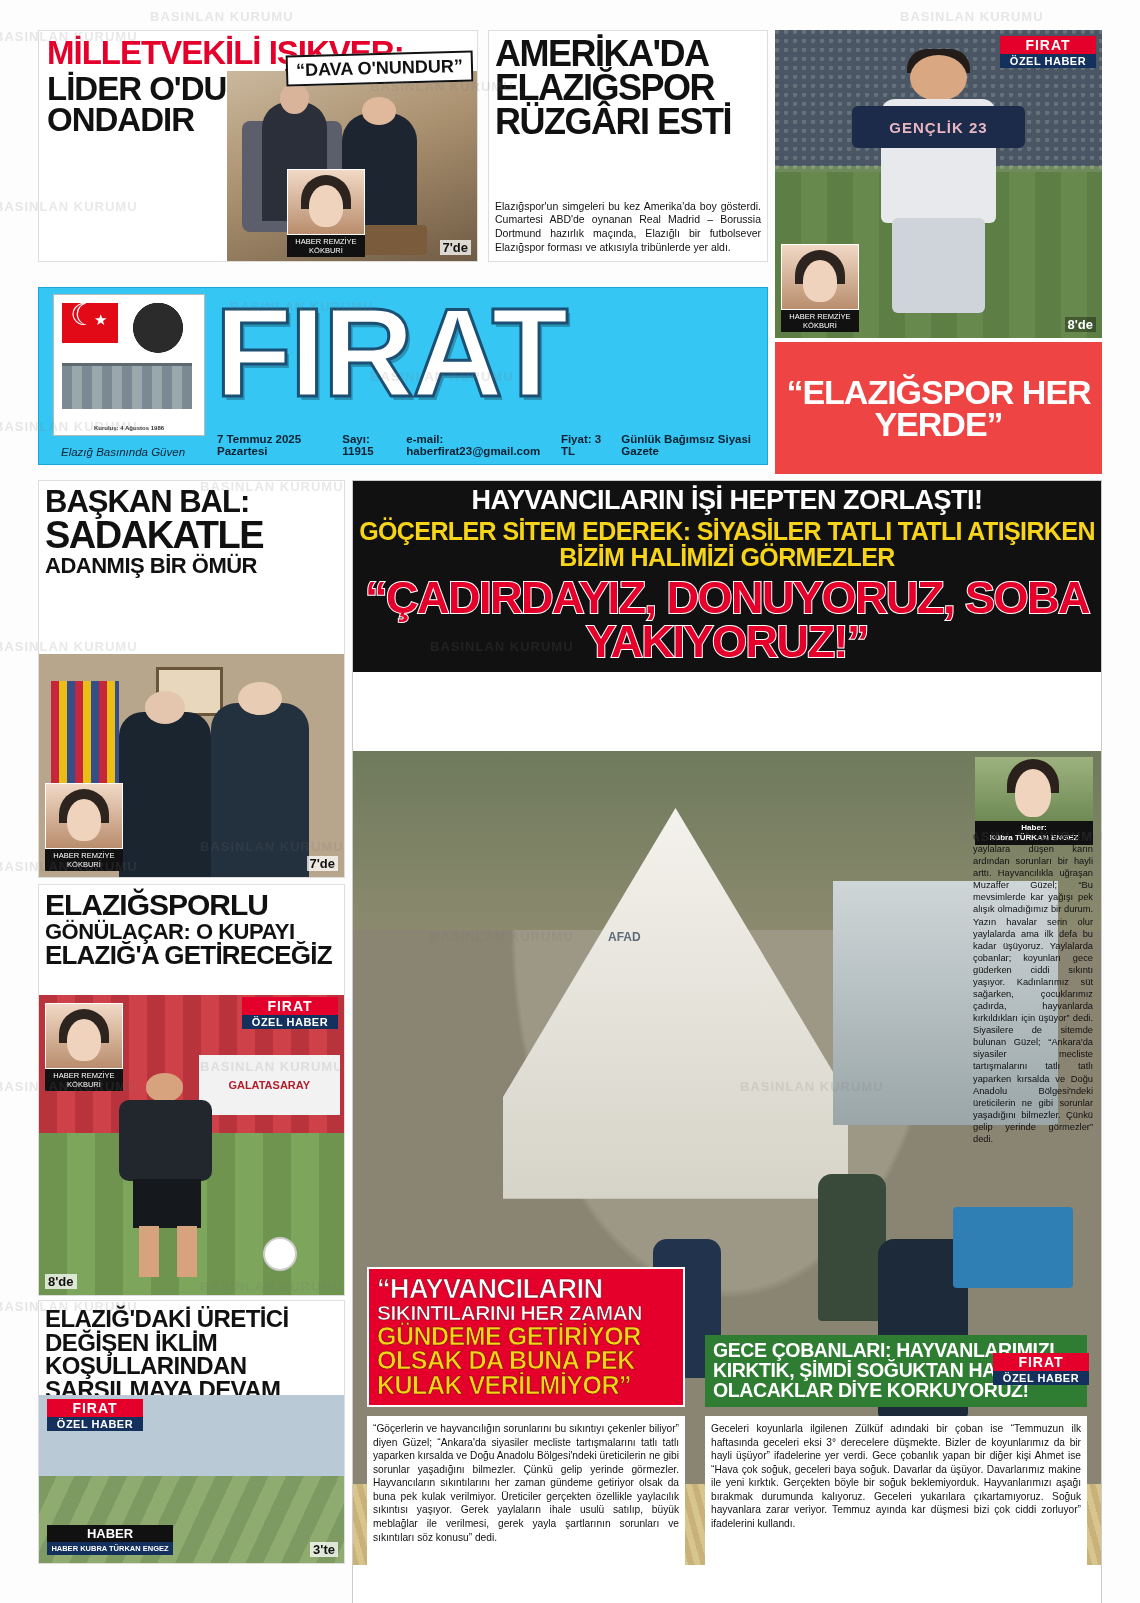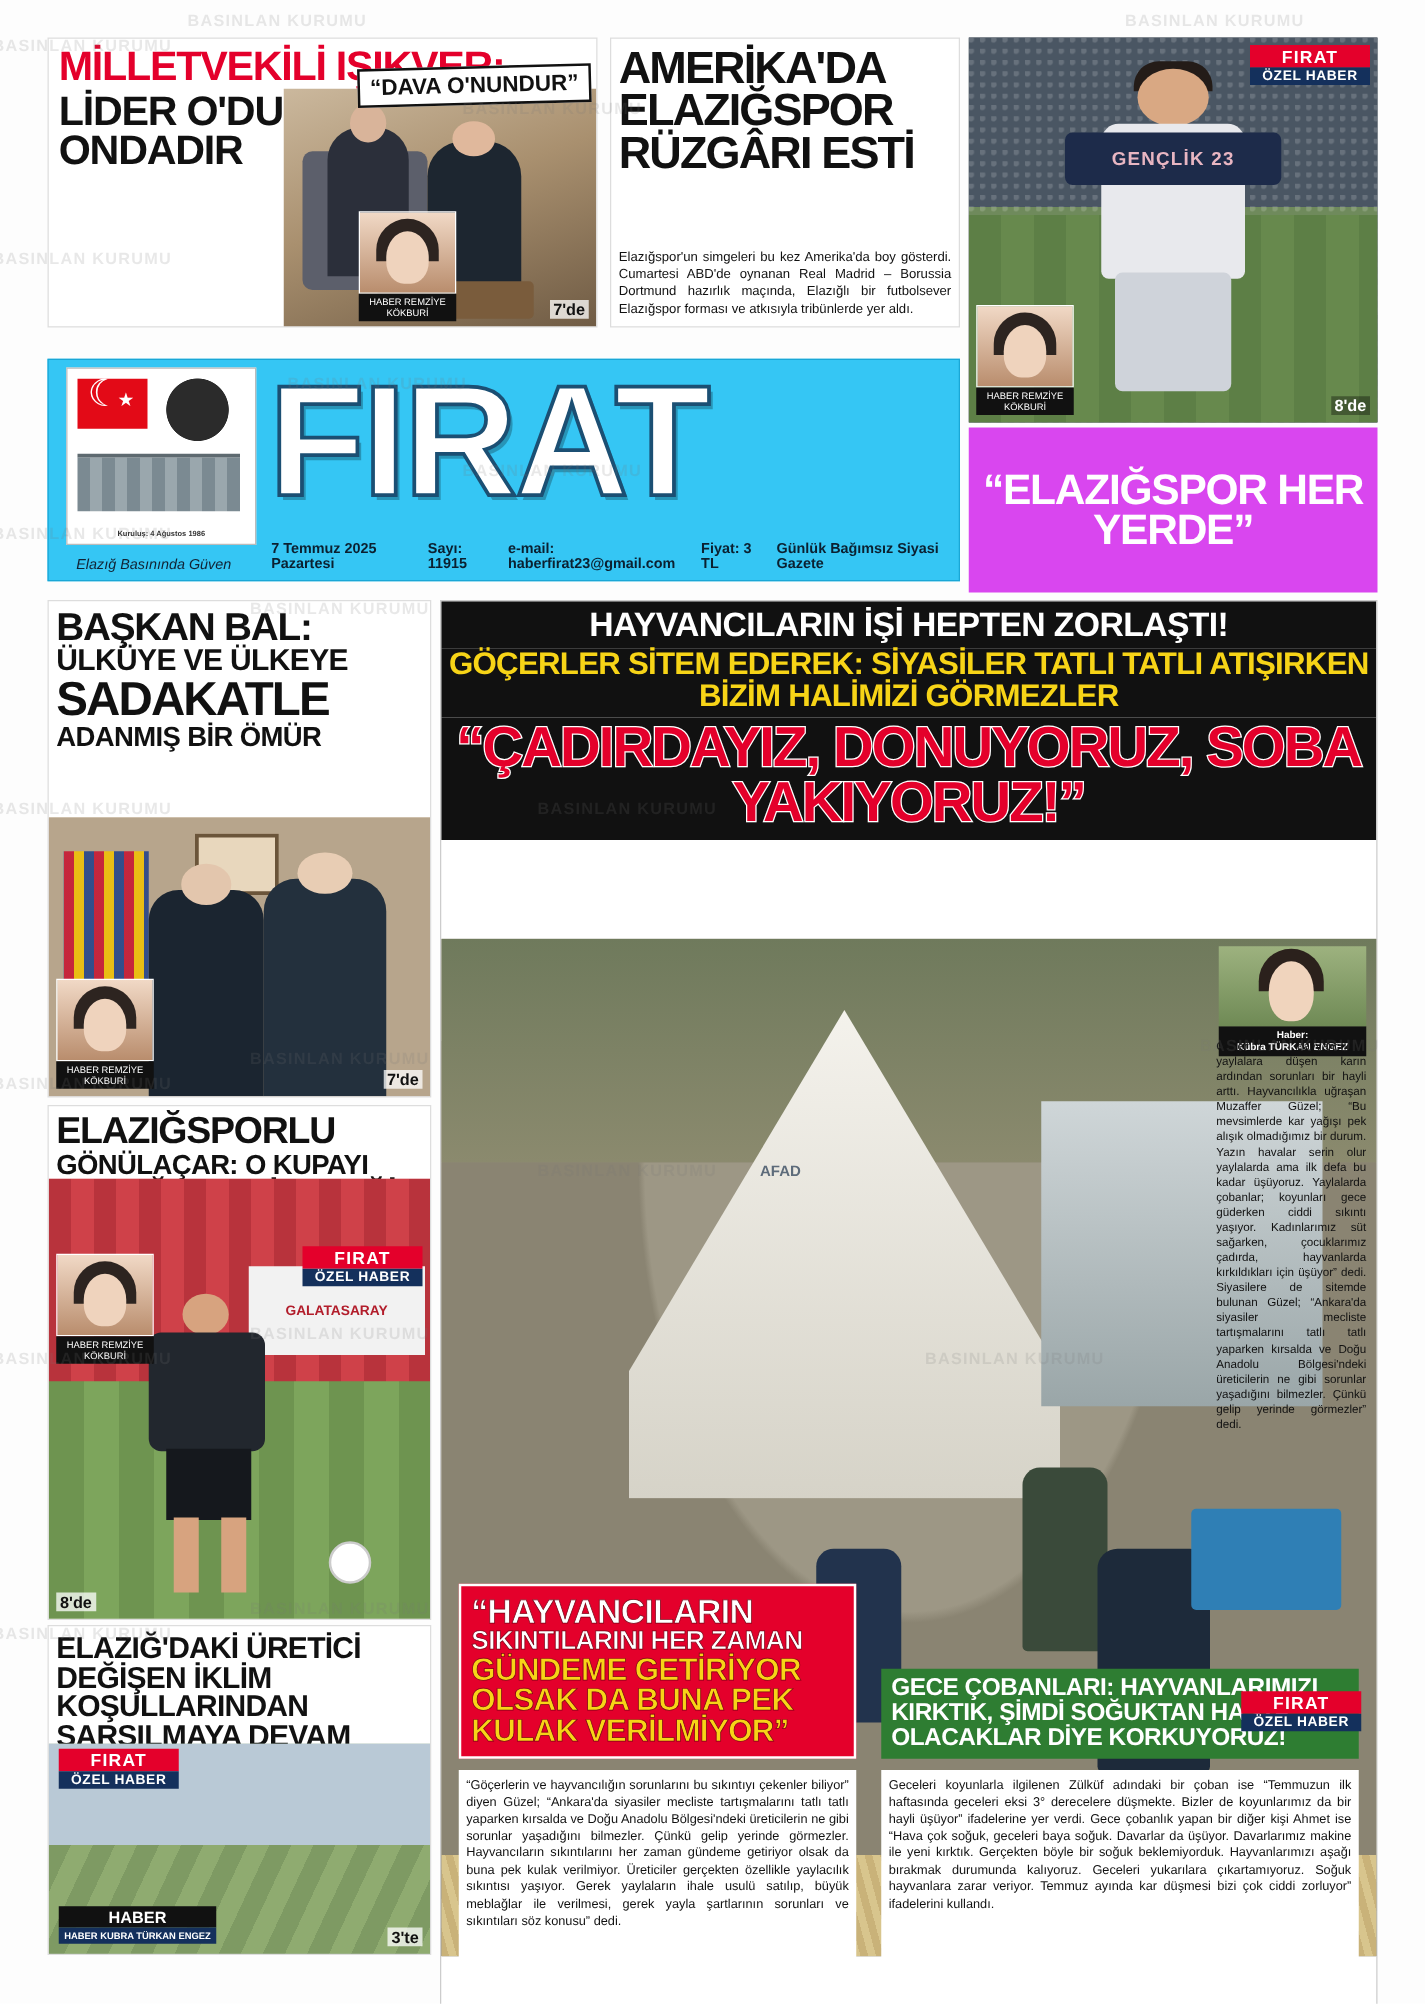--- a/index.html
+++ b/index.html
@@ -170,21 +170,21 @@
     letter-spacing: 1px; padding: 1px 0;
   }
   .ozelhaber .t2 {
     background: #14305c; color: #fff; font-size: 11px; font-weight: bold;
     letter-spacing: .5px; padding: 1px 0;
   }
 
   
   #elazigspor {
     left: 775px; top: 342px; width: 327px; height: 132px;
-    background: #d946ef; color: #fff;
+    background: #ef4444; color: #fff;
     display: flex; align-items: center; justify-content: center;
   }
   #elazigspor .txt {
     font-size: 34px; font-weight: bold; line-height: 0.95; text-align: center;
     letter-spacing: -1px;
   }
 
   
   #masthead {
     left: 38px; top: 287px; width: 730px; height: 178px;
@@ -273,21 +273,21 @@
 
   
   #elazigsporlu {
     left: 38px; top: 884px; width: 307px; height: 412px;
     background: #fff; border: 1px solid #ddd;
   }
   #elazigsporlu .h1 { font-size: 30px; font-weight: bold; color:#111; letter-spacing:-1px; padding: 6px 6px 0; line-height:.95;}
   #elazigsporlu .h2 { font-size: 22px; font-weight: bold; color:#111; letter-spacing:-.5px; padding: 2px 6px 0; line-height:.95;}
   #elazigsporlu .h3 { font-size: 26px; font-weight: bold; color:#111; letter-spacing:-.8px; padding: 1px 6px 4px; line-height:.95;}
   #elazigsporlu .photo {
-    position:absolute; left:0; bottom:0; width:307px; height:352px;
+    position:absolute; left:0; bottom:0; width:307px; height:300px;
     background: linear-gradient(#cf3b46 0 46%, #7fa05a 46% 100%);
     overflow:hidden;
     margin-top:38px;
   }
   #elazigsporlu .photo .stand {
     position:absolute; left:0; right:0; top:0; height:48%;
     background: repeating-linear-gradient(90deg,#b8333c 0 18px,#cf4149 18px 36px);
   }
   #elazigsporlu .photo .banner {
     position:absolute; left:52%; top:20%; width:46%; height:20%;
@@ -541,21 +541,20 @@
       <span>7 Temmuz 2025 Pazartesi</span>
       <span>Sayı: 11915</span>
       <span>e-mail: haberfirat23@gmail.com</span>
       <span>Fiyat: 3 TL</span>
       <span>Günlük Bağımsız Siyasi Gazete</span>
     </div>
   </div>
 
   <div class="block" id="baskanbal">
     <div class="h1">BAŞKAN BAL:</div>
-    <div class="h2">ÜLKÜYE VE ÜLKEYE</div>
     <div class="h3">SADAKATLE</div>
     <div class="h4">ADANMIŞ BİR ÖMÜR</div>
     <div class="photo">
       <div class="wall"></div>
         <div class="flags"></div>
         <div class="frame"></div>
       <div class="p1"></div>
         <div class="p2"></div>
     </div>
     <div class="reporter" style="left:6px; bottom:6px; z-index:7;">

